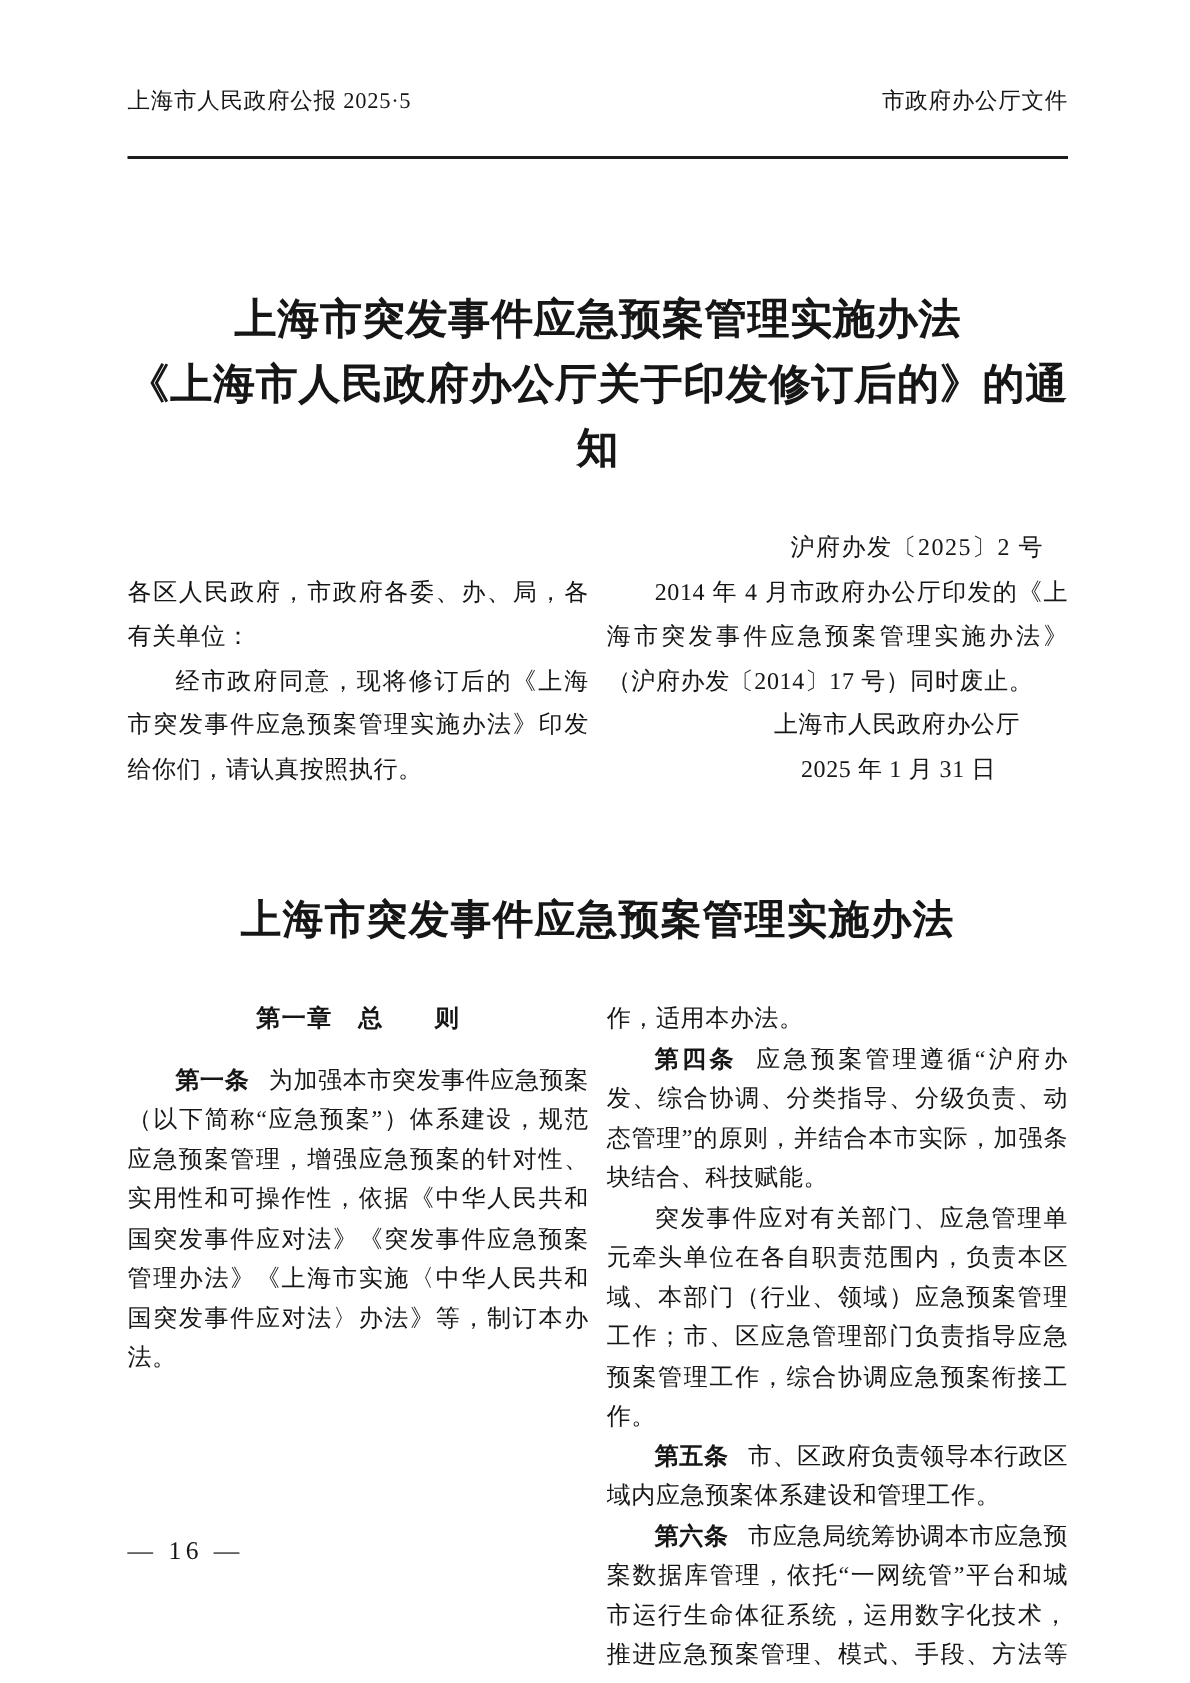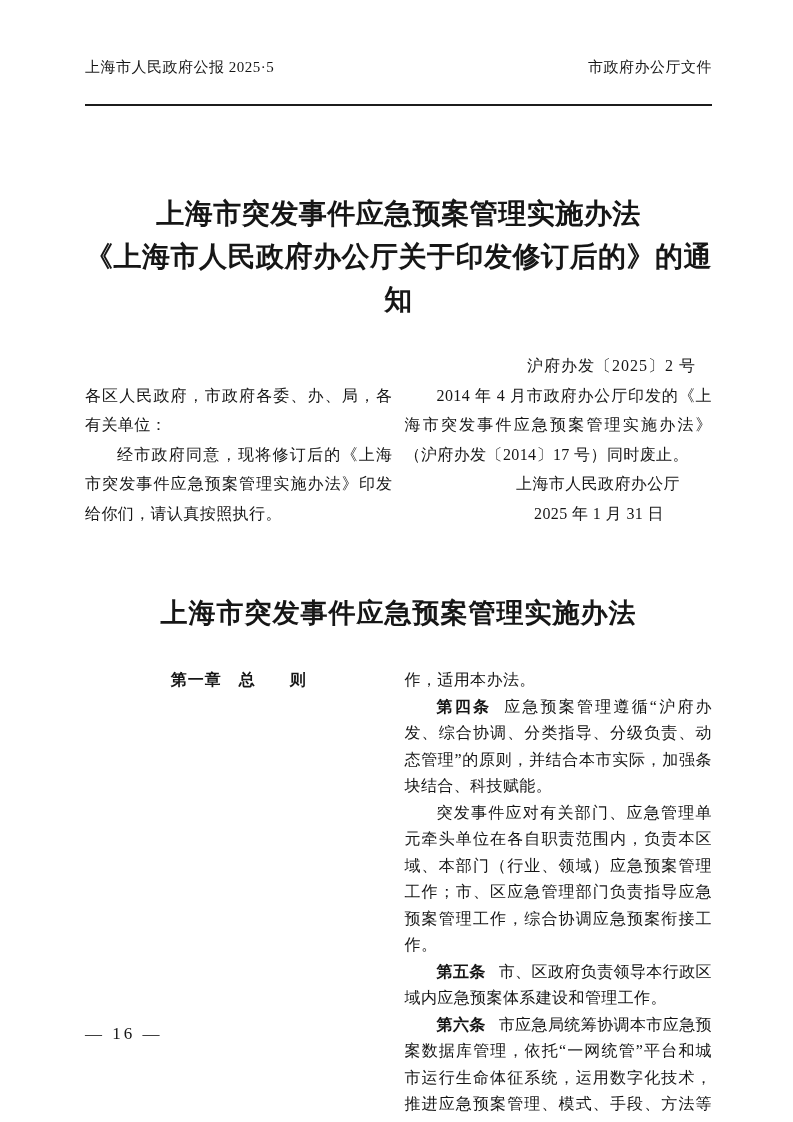--- a/index.html
+++ b/index.html
@@ -119,20 +119,21 @@
         <p class="sig">上海市人民政府办公厅</p>
         <p class="date">2025 年 1 月 31 日</p>
       </div>
     </div>
 
     <div class="measures-title">上海市突发事件应急预案管理实施办法</div>
 
     <div class="cols measures-cols">
       <div class="col">
         <p class="chapter">第一章　总　　则</p>
+        <p class="indent"><span class="lead">第一条</span><span>为加强本市突发事件应急预案（以下简称“应急预案”）体系建设，规范应急预案管理，增强应急预案的针对性、实用性和可操作性，依据《中华人民共和国突发事件应对法》《突发事件应急预案管理办法》《上海市实施〈中华人民共和国突发事件应对法〉办法》等，制订本办法。</span></p>
       </div>
       <div class="col">
         <p><span>作，适用本办法。</span></p>
         <p class="indent"><span class="lead">第四条</span><span>应急预案管理遵循“沪府办发、综合协调、分类指导、分级负责、动态管理”的原则，并结合本市实际，加强条块结合、科技赋能。</span></p>
         <p class="indent"><span>突发事件应对有关部门、应急管理单元牵头单位在各自职责范围内，负责本区域、本部门（行业、领域）应急预案管理工作；市、区应急管理部门负责指导应急预案管理工作，综合协调应急预案衔接工作。</span></p>
         <p class="indent"><span class="lead">第五条</span><span>市、区政府负责领导本行政区域内应急预案体系建设和管理工作。</span></p>
         <p class="indent"><span class="lead">第六条</span><span>市应急局统筹协调本市应急预案数据库管理，依托“一网统管”平台和城市运行生命体征系统，运用数字化技术，推进应急预案管理、模式、手段、方法等创新，推动实现应急预</span></p>
       </div>
     </div>
 

